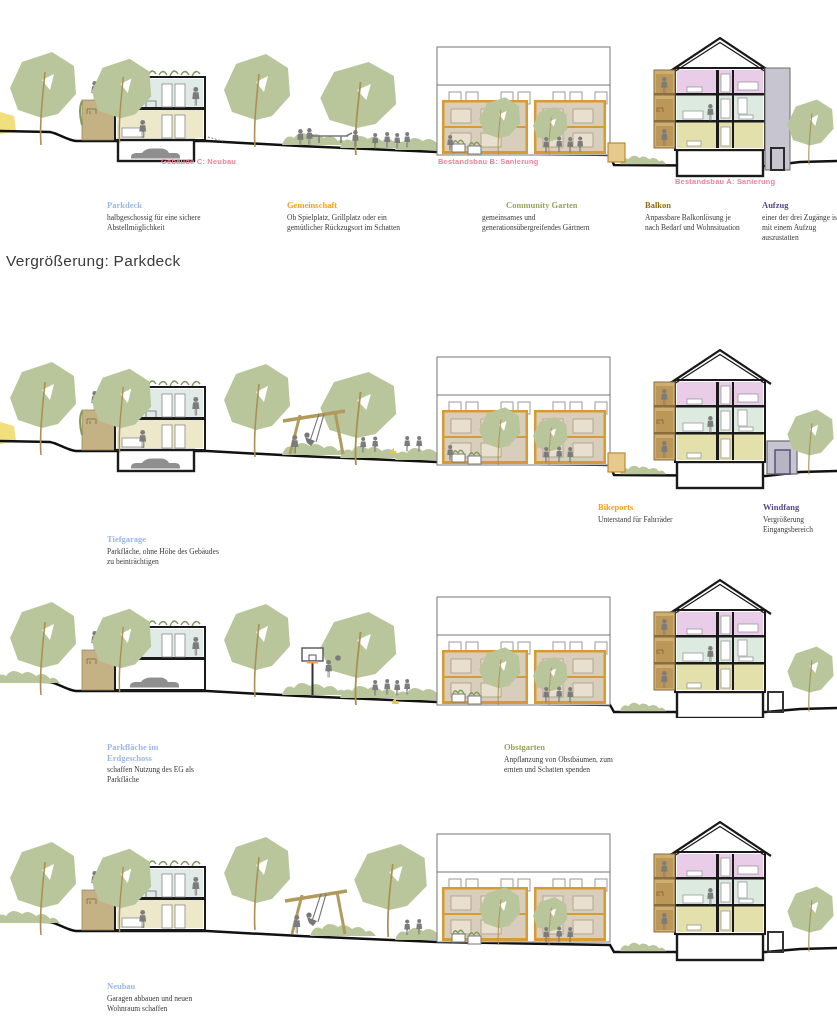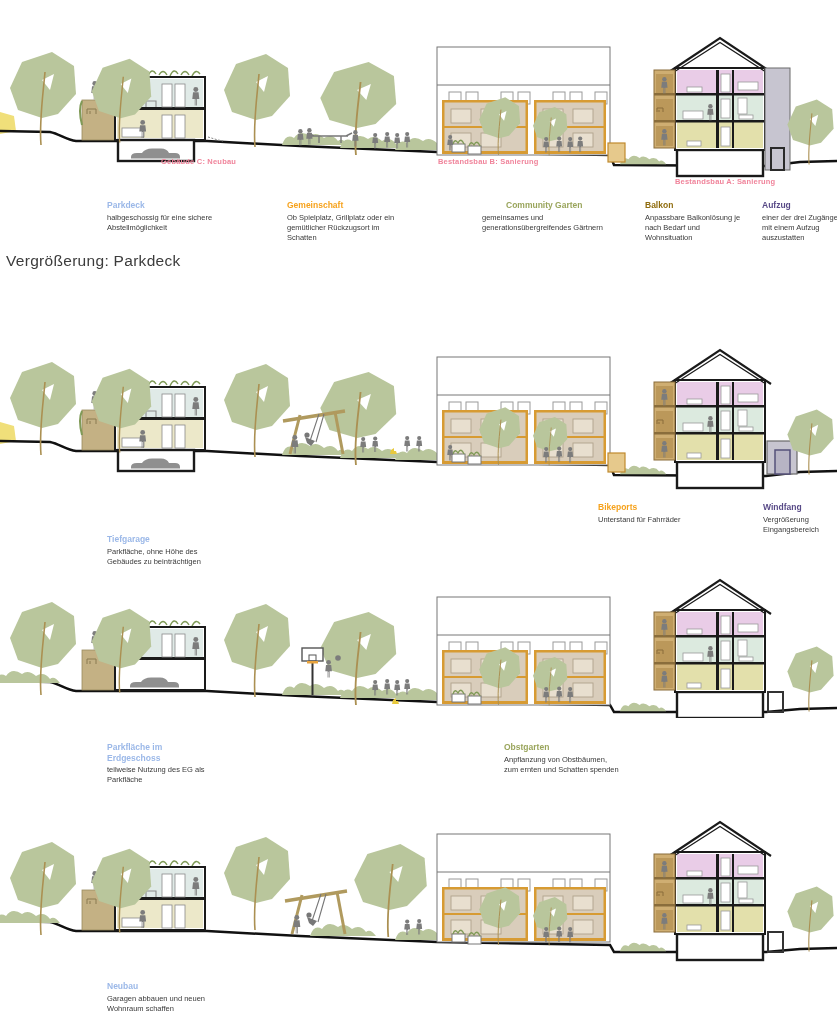--- a/index.html
+++ b/index.html
@@ -1,21 +1,21 @@
 <!DOCTYPE html>
 <html><head>
 <meta charset="utf-8">
 <style>
   html,body{margin:0;padding:0;background:#ffffff;}
   #canvas{position:relative;width:837px;height:1024px;background:#ffffff;
           font-family:"Liberation Sans",sans-serif;overflow:hidden;}
   .strip{position:absolute;left:0;}
   .title{position:absolute;left:6px;top:252px;font-size:15.5px;font-weight:400;
          color:#3c3c3c;letter-spacing:.3px;}
-  .ann{position:absolute;width:118px;}
+  .ann{position:absolute;width:118px;font-family:Liberation Serif, serif;}
   .ann.w-n{width:88px;}
   .ann.w-w{width:126px;}
   .ann-h{font-size:8.5px;font-weight:bold;line-height:1.25;margin-bottom:2px;}
   .ann-b{font-size:7.5px;color:#3a3a3a;line-height:1.34;}
   .blabel{position:absolute;font-size:7.5px;font-weight:bold;letter-spacing:.2px;}
 </style>
 </head>
 <body>
 
 <div id="canvas">
@@ -351,21 +351,21 @@
     <use href="#person" transform="translate(384,679) scale(0.8)"></use>
     <use href="#person" transform="translate(394,680) scale(0.8)"></use>
     <use href="#person" transform="translate(404,679) scale(0.8)"></use>
     <use href="#person" transform="translate(543,687) scale(0.8)"></use>
     <use href="#person" transform="translate(556,686.5) scale(0.8)"></use>
     <use href="#person" transform="translate(567,687) scale(0.8)"></use>
   </svg>
 
   <div class="ann" style="left:107px;top:742px">
     <div class="ann-h" style="width: 80px; color: rgb(155, 184, 232);">Parkfläche im Erdgeschoss</div>
-    <div class="ann-b">teilweise Nutzung des EG als Parkfläche</div>
+    <div class="ann-b">schaffen Nutzung des EG als Parkfläche</div>
   </div>
   <div class="ann" style="left:504px;top:742px">
     <div class="ann-h" style="color: rgb(154, 165, 92);">Obstgarten</div>
     <div class="ann-b">Anpflanzung von Obstbäumen, zum ernten und Schatten spenden</div>
   </div>
 
   <svg class="strip" style="top:812px" width="837" height="150" viewBox="0 812 837 150">
     <path d="M0,921 L50,922 C60,924 66,930 76,931 L207,931 L300,936 L437,942 L610,945 L614,952 L766,952 L800,949 L837,948" stroke="#111111" stroke-width="2.5" fill="none"></path>
     <use href="#bush" transform="translate(-6,907)"></use>
     <use href="#bush" transform="translate(310,920)"></use>

